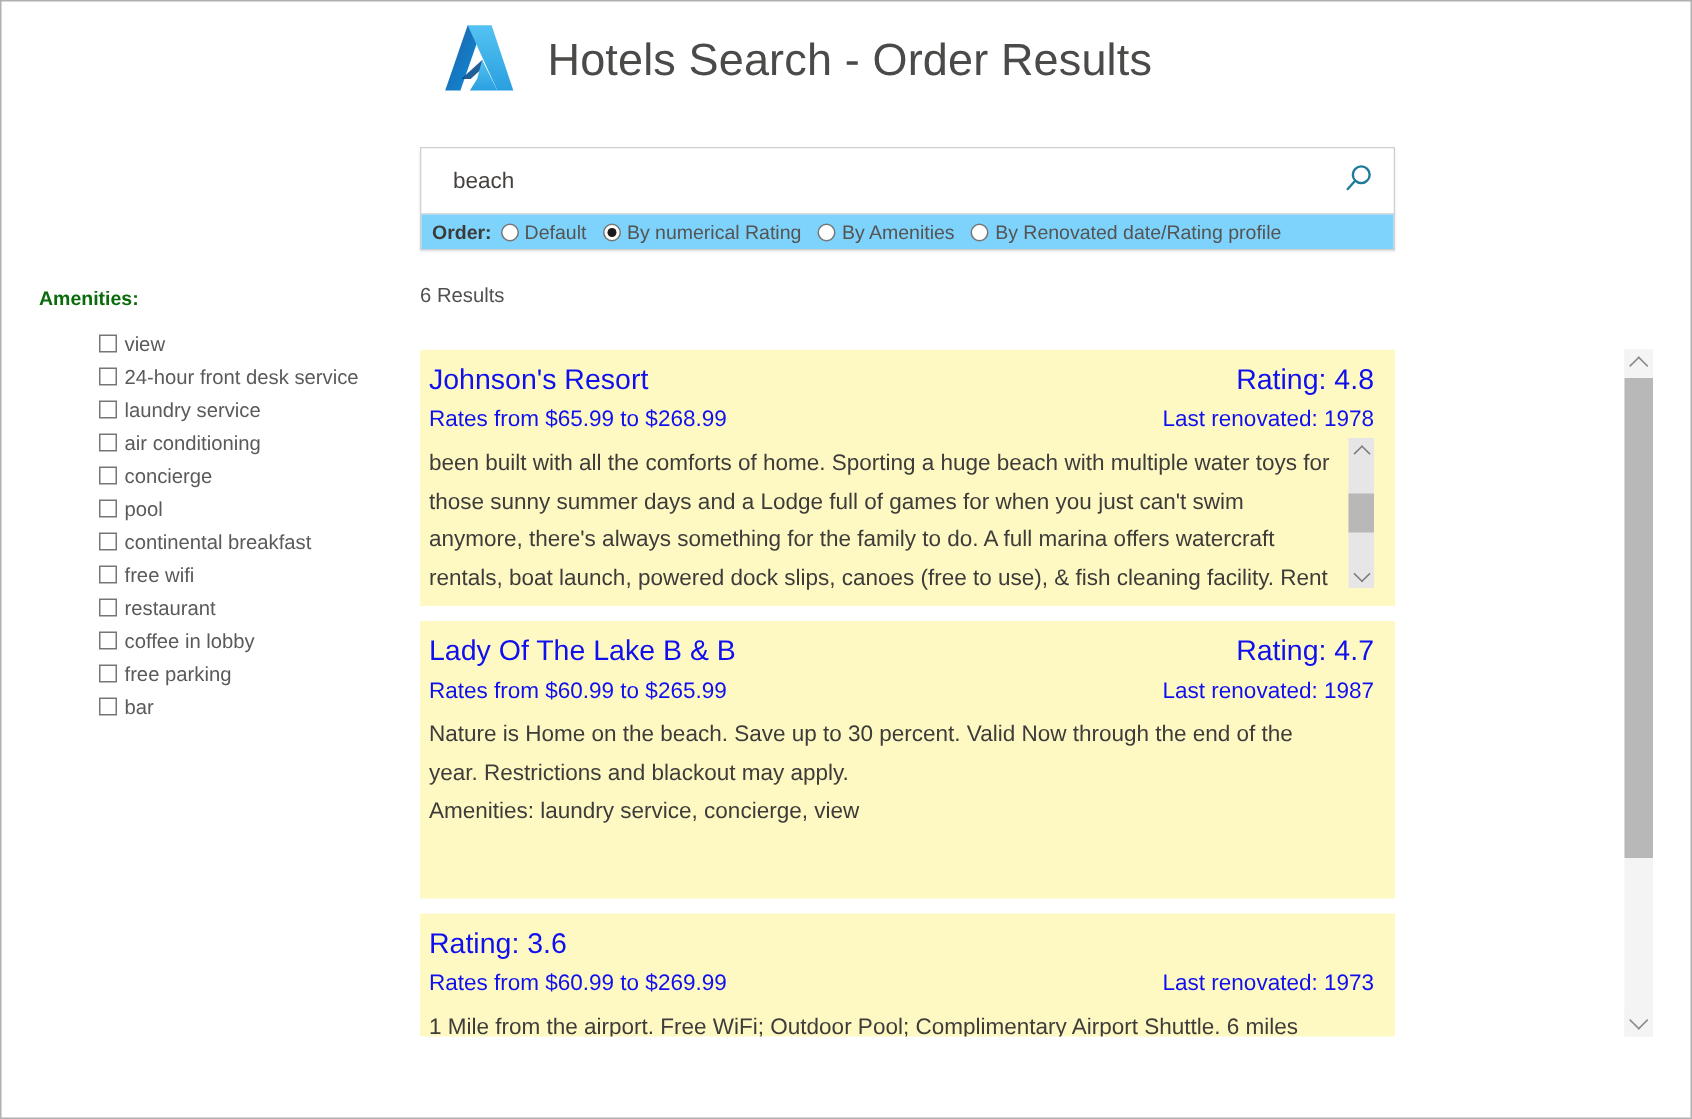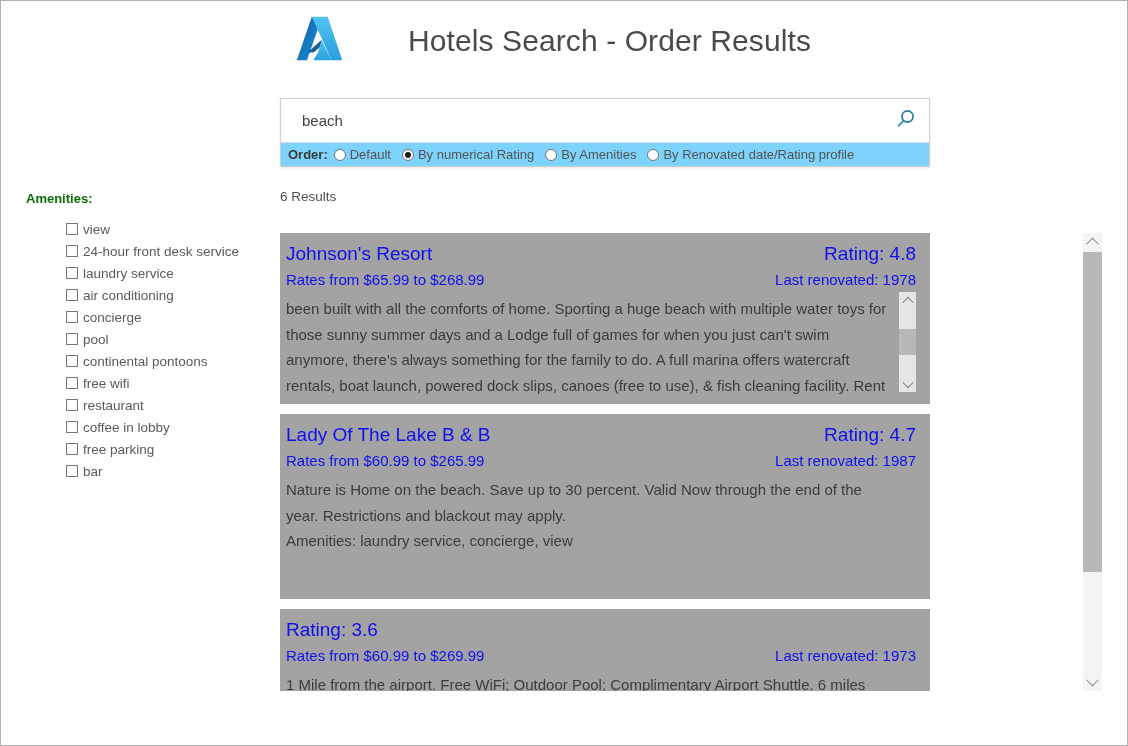--- a/index.html
+++ b/index.html
@@ -22,21 +22,20 @@
   }
 
   
   .header {
     position: absolute;
     left: 290px;
     top: 8px;
     display: flex;
     align-items: center;
     height: 64px;
-    gap: 43px;
   }
   .logo {
     width: 58px;
     height: 58px;
     flex: 0 0 58px;
     display: block;
   }
   .app-title {
     font-size: 30px;
     font-weight: 400;
@@ -177,21 +176,21 @@
   }
   .results-area {
     position: absolute;
     left: 279px;
     top: 232px;
     width: 650px;
     height: 458px;
     overflow: hidden;
   }
   .card {
-    background: #a3a3a3;
+    background: #fef9c3;
     padding: 8px 14px 10px 6px;
     box-sizing: border-box;
     margin-bottom: 10px;
     position: relative;
   }
   .card-line {
     display: flex;
     justify-content: space-between;
     align-items: baseline;
   }
@@ -391,21 +390,21 @@
       <label class="amenity">
         <span class="checkbox"></span>
         <span>concierge</span>
       </label>
       <label class="amenity">
         <span class="checkbox"></span>
         <span>pool</span>
       </label>
       <label class="amenity">
         <span class="checkbox"></span>
-        <span>continental pontoons</span>
+        <span>continental breakfast</span>
       </label>
       <label class="amenity">
         <span class="checkbox"></span>
         <span>free wifi</span>
       </label>
       <label class="amenity">
         <span class="checkbox"></span>
         <span>restaurant</span>
       </label>
       <label class="amenity">

